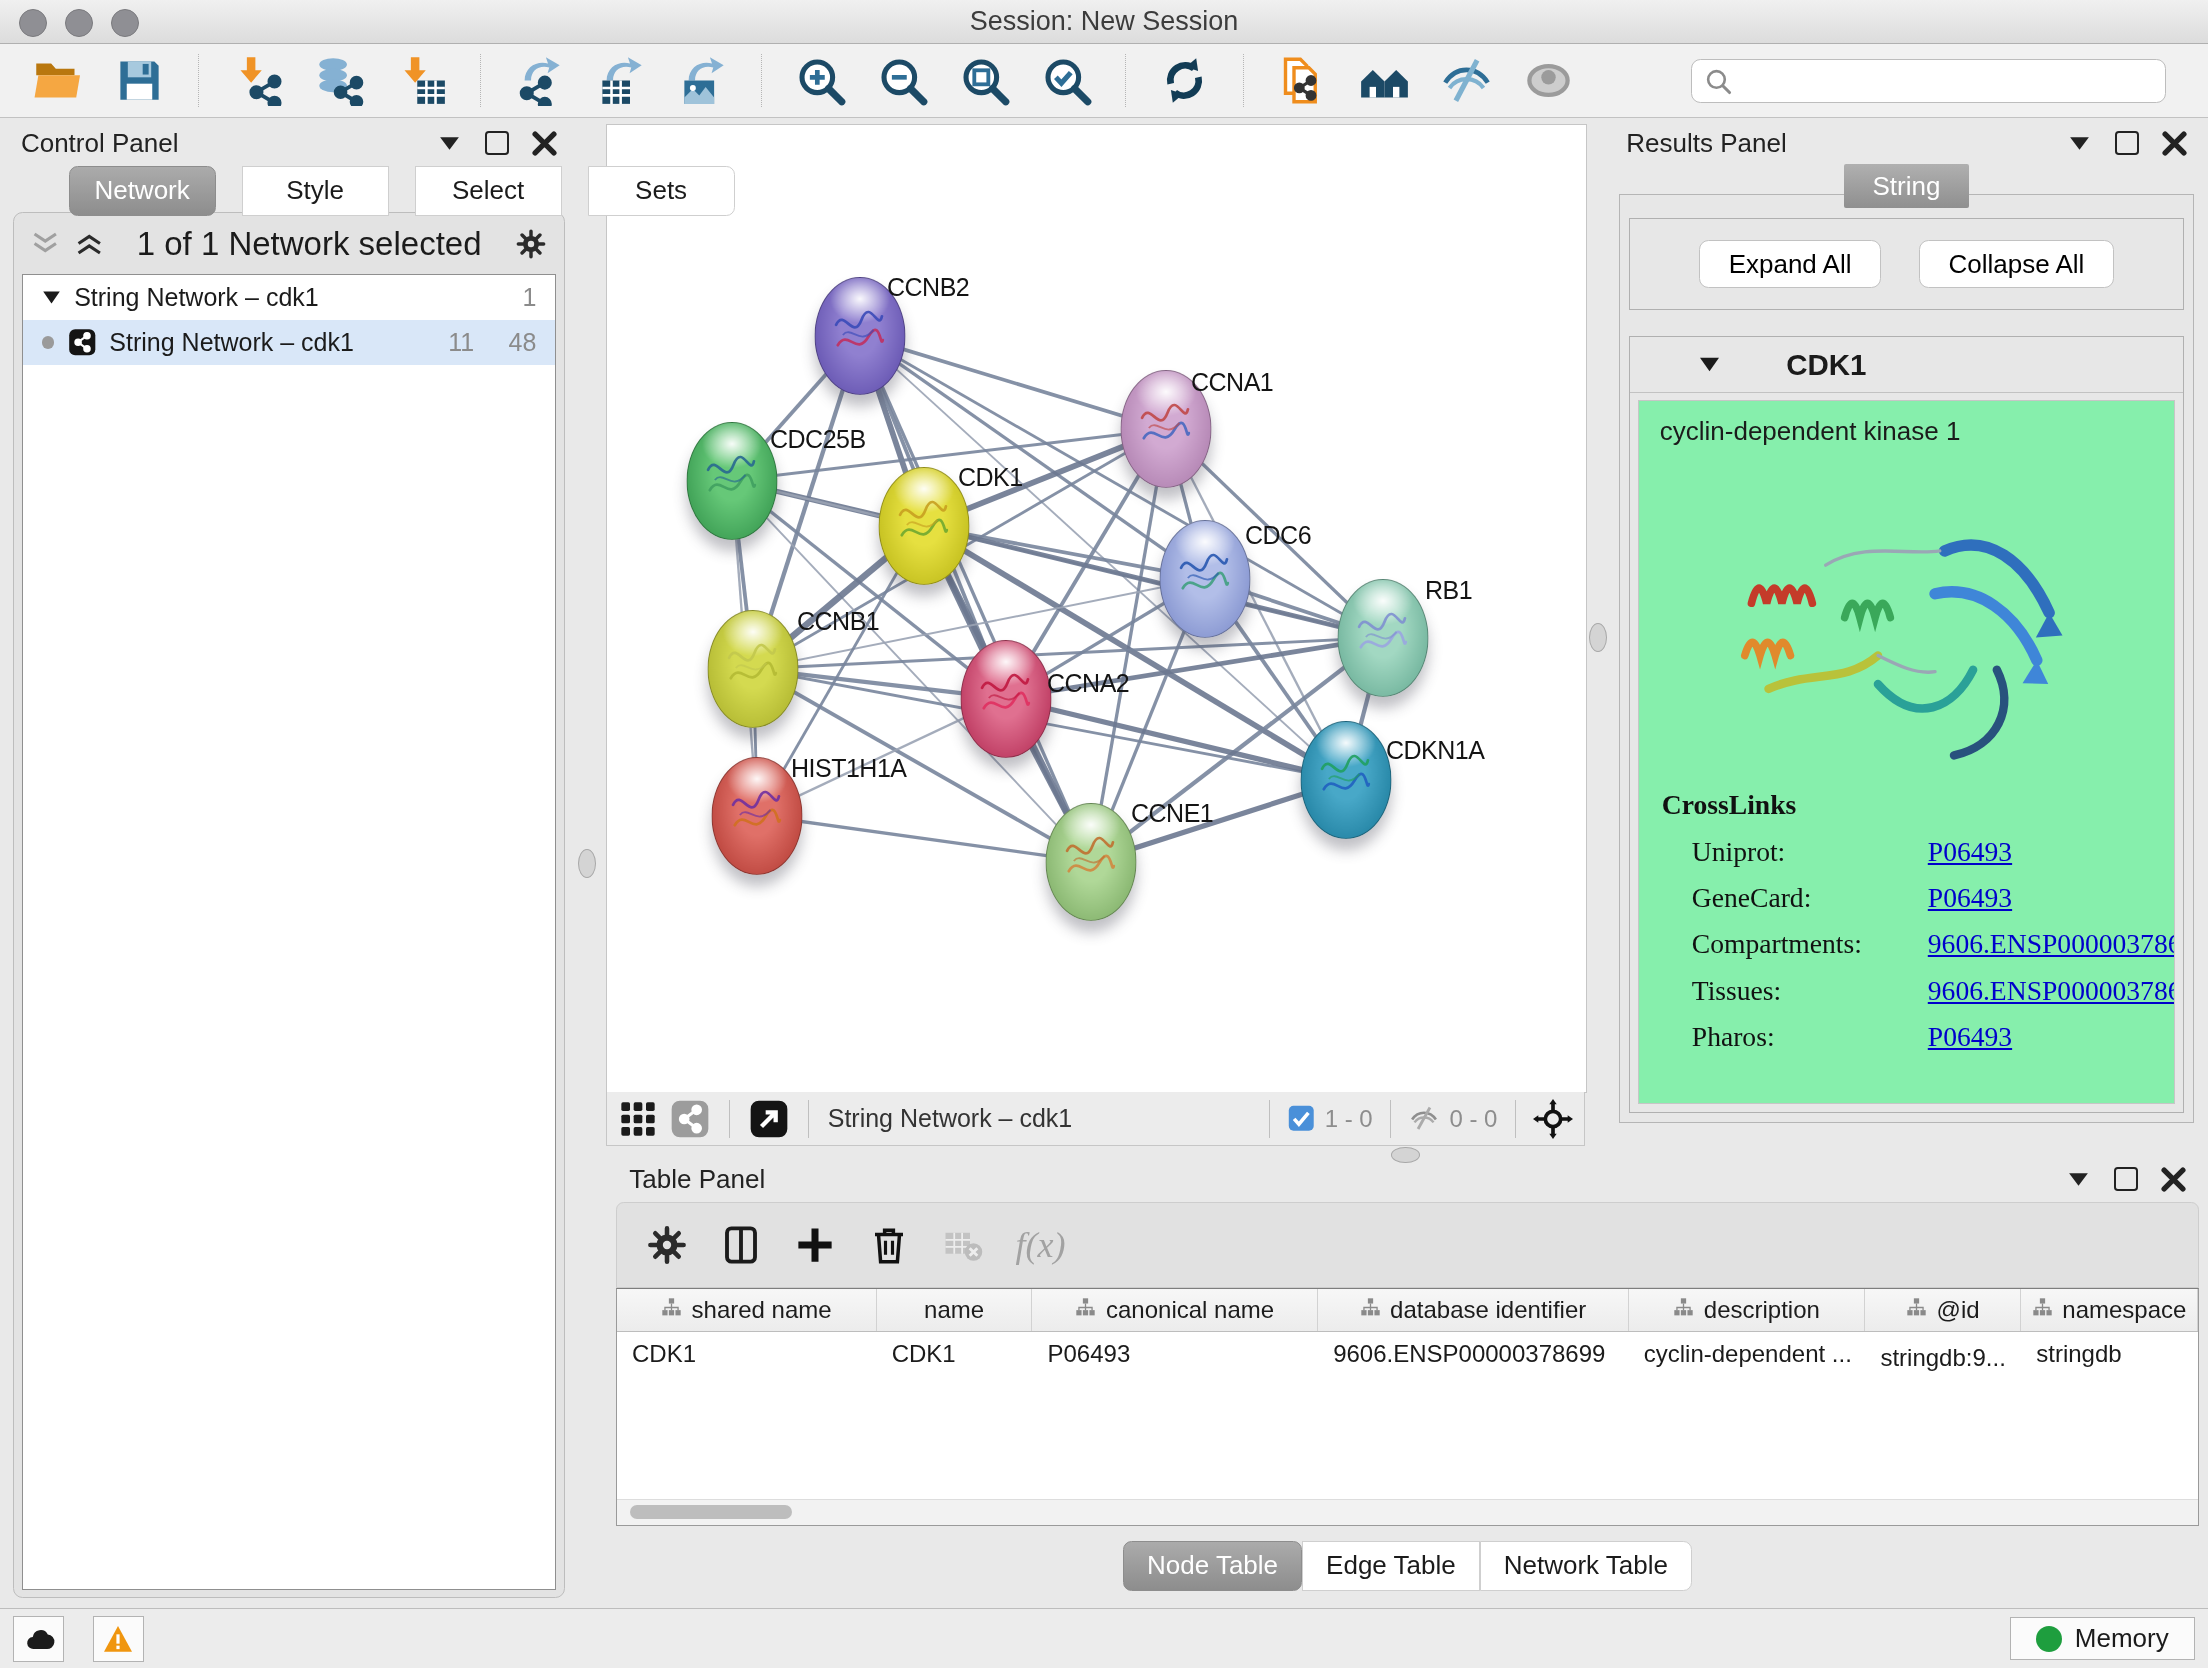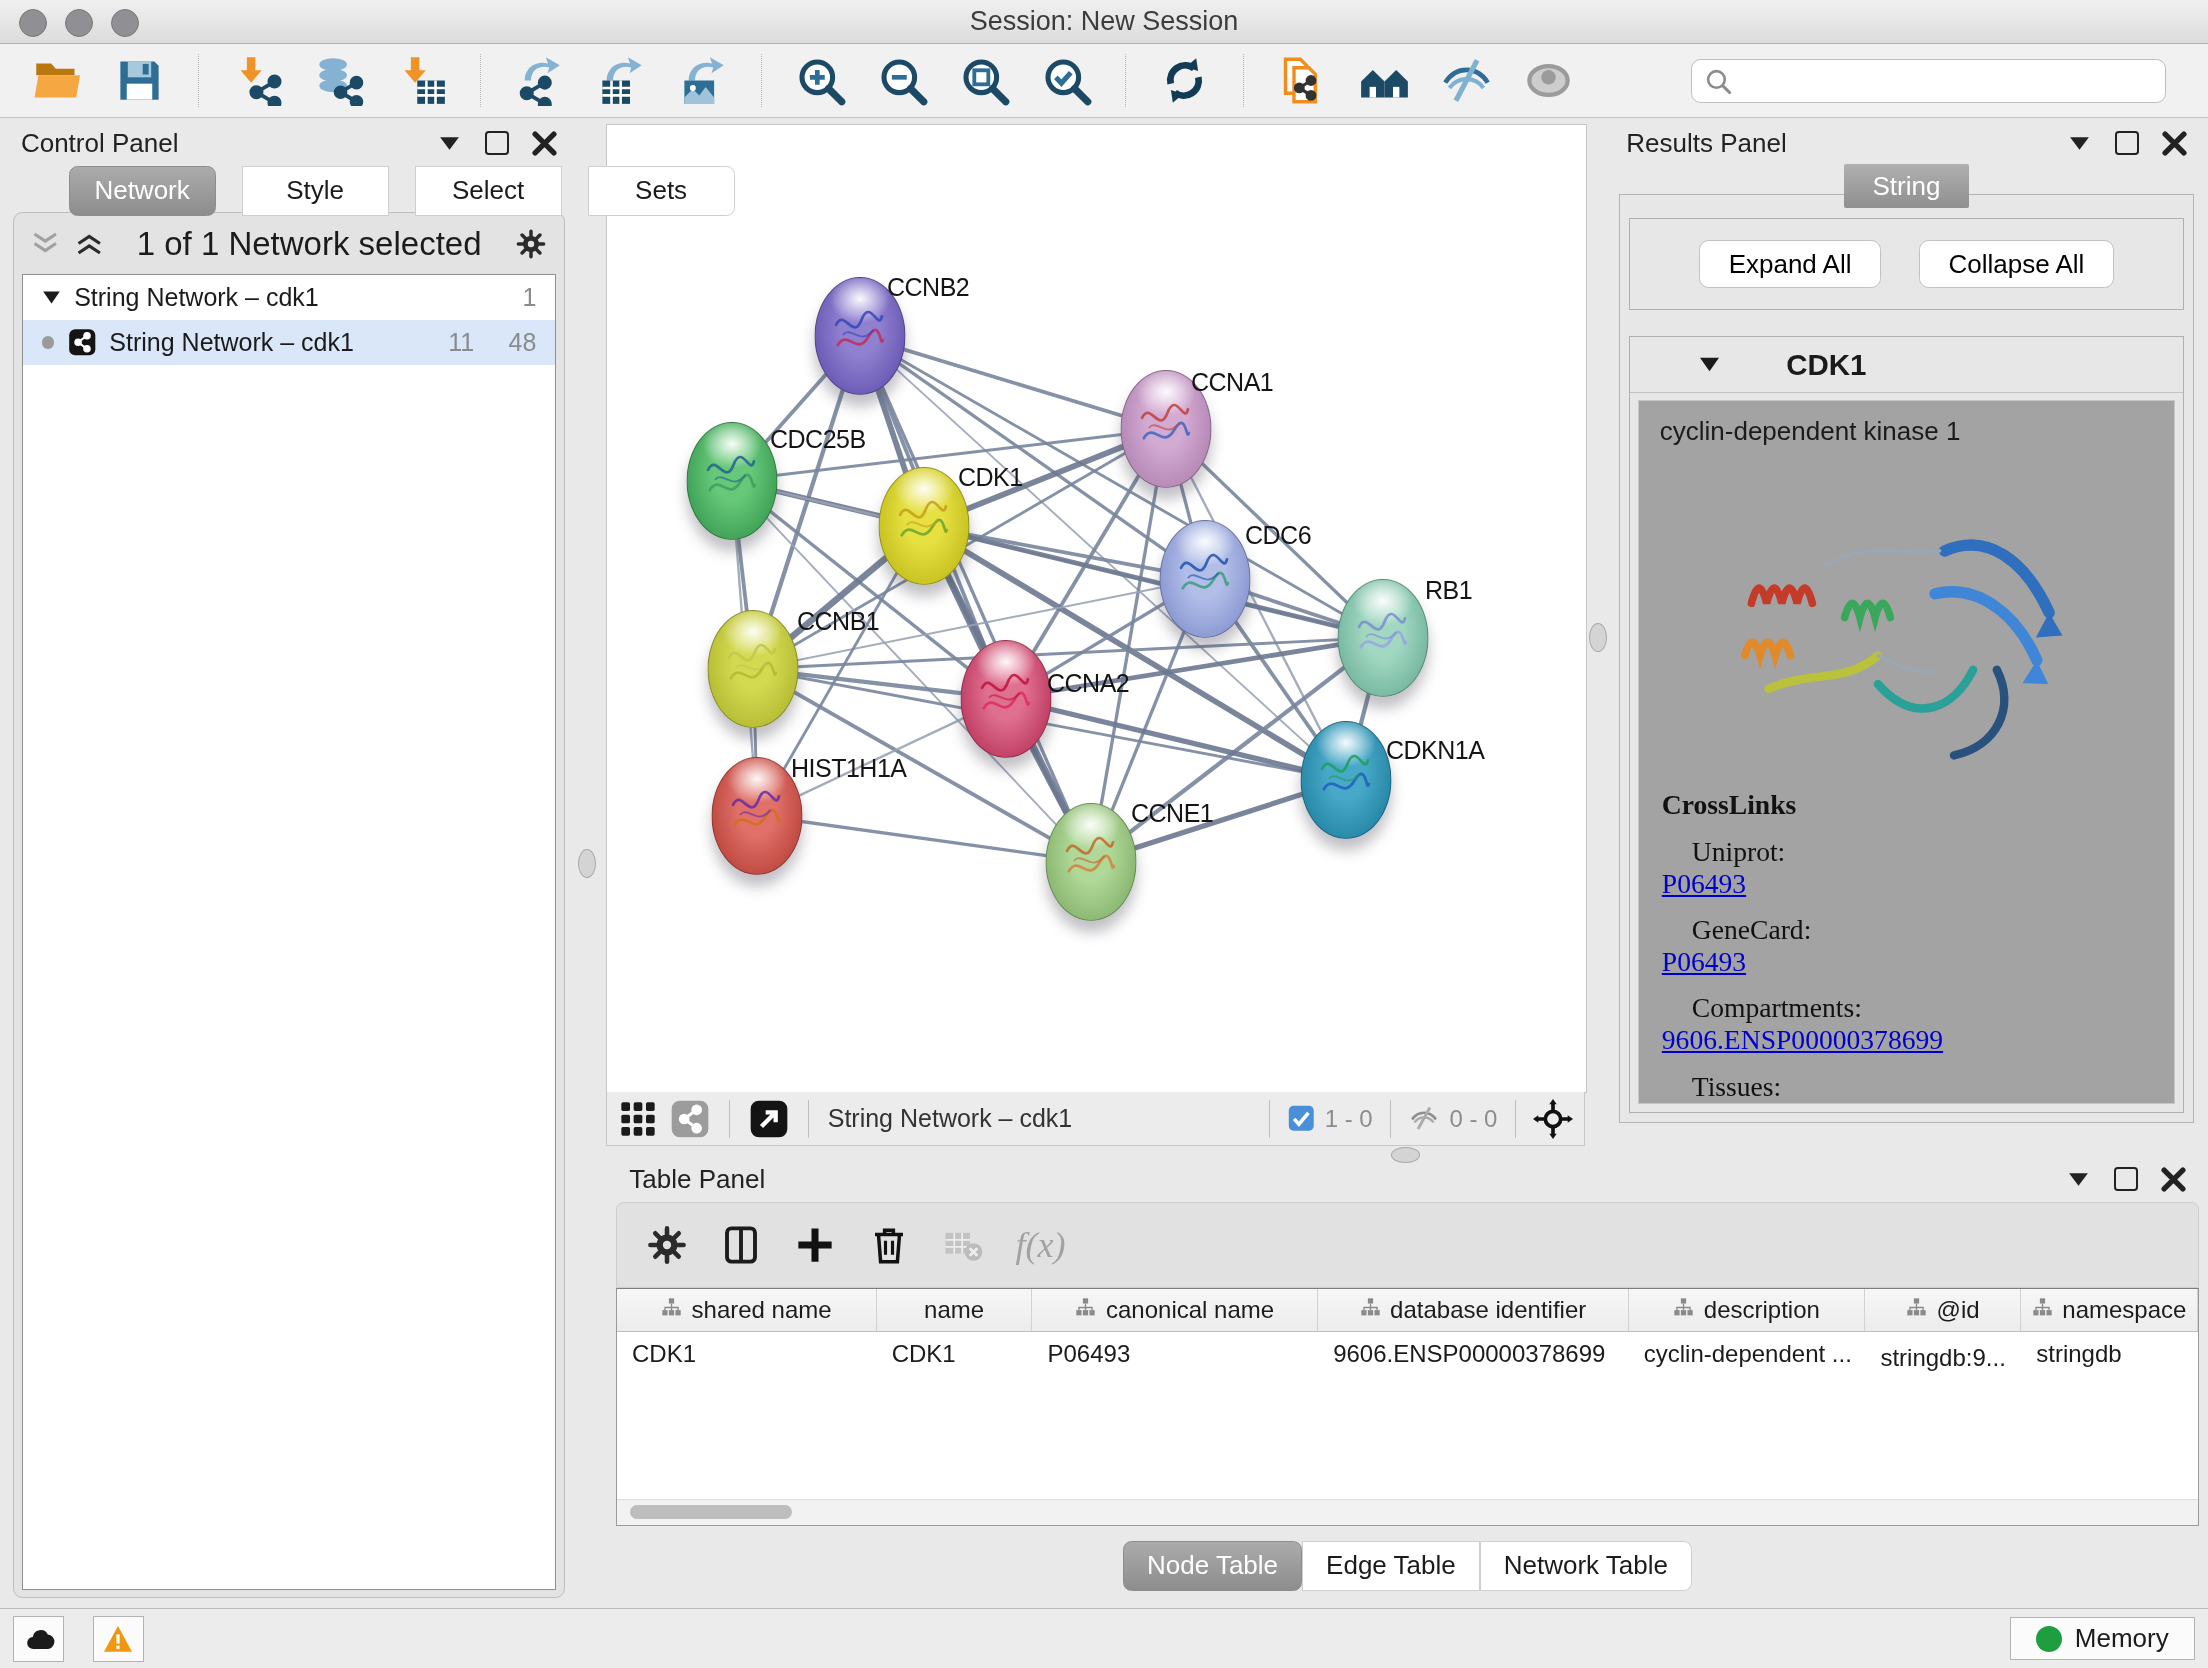--- a/index.html
+++ b/index.html
@@ -65,26 +65,26 @@
   .rtab{width:fit-content;margin:0 auto;padding:6.7px 28.5px;background:linear-gradient(#b0b0b0,#8f8f8f);
     color:#fff;border-radius:2px;font-size:26px;position:relative;z-index:2;cursor:pointer;}
   .rp-body{position:absolute;left:5.7px;right:5.7px;top:72px;bottom:3.8px;border:1px solid #b5b5b5;background:#e7e7e7;}
   .expand-box{margin:23px 9.5px 11.4px;border:1px solid #b0b0b0;padding:21px 0;display:flex;
     justify-content:center;gap:38px;background:#e7e7e7;}
   .rbtn{padding:7.6px 28.5px;background:#fff;border:1px solid #c2c2c2;border-radius:9.5px;font-size:26px;cursor:pointer;}
   .gene-box{position:absolute;left:9.5px;right:9.5px;top:141px;bottom:9.5px;border:1px solid #b0b0b0;}
   .gene-head{height:55px;display:flex;align-items:center;gap:65px;padding-left:68px;border-bottom:1px solid #c2c2c2;}
   .gene-title{font-size:29.5px;font-weight:bold;}
   .gene-content{position:absolute;left:7.6px;right:7.6px;top:63px;bottom:7.6px;border:1px solid #c6c6c6;
-    background:#a3a3a3;overflow:hidden;}
+    background:#86efac;overflow:hidden;}
   .gene-desc{font-size:26px;padding:15px 0 0 21px;}
   .protein-art{display:block;margin:3.8px auto 0;}
   .crosslinks{font-family:"Liberation Serif","DejaVu Serif",serif;font-size:27.6px;color:#111;padding-left:23px;}
   .cl-title{font-weight:bold;margin:5.7px 0 11.4px;}
-  .clrow{display:flex;margin:14.3px 0;align-items:baseline;flex-direction:column;}
+  .clrow{display:flex;margin:14.3px 0;align-items:baseline;}
   .cl-label{width:236px;padding-left:30px;flex:0 0 auto;}
   .cl-link{color:#0000cc;text-decoration:underline;cursor:pointer;}
   
   .table-panel{position:absolute;left:616px;top:1158px;width:1583px;height:445px;}
   .tp-toolbar{height:84px;background:#e1e1e1;border:1px solid #cdcdcd;border-radius:7.6px 7.6px 0 0;
     display:flex;align-items:center;gap:32px;padding-left:28.5px;margin-top:1.9px;}
   .tp-ico{width:42px;height:42px;cursor:pointer;}
   .tp-ico.dis{opacity:.42;cursor:default;}
   .fx{font-family:"Liberation Serif","DejaVu Serif",serif;font-style:italic;font-size:36px;color:#a2a2a2;}
   .tbl{background:#fff;border:1px solid #9a9a9a;border-top:1.9px solid #7e7e7e;height:236px;position:relative;overflow:hidden;}

